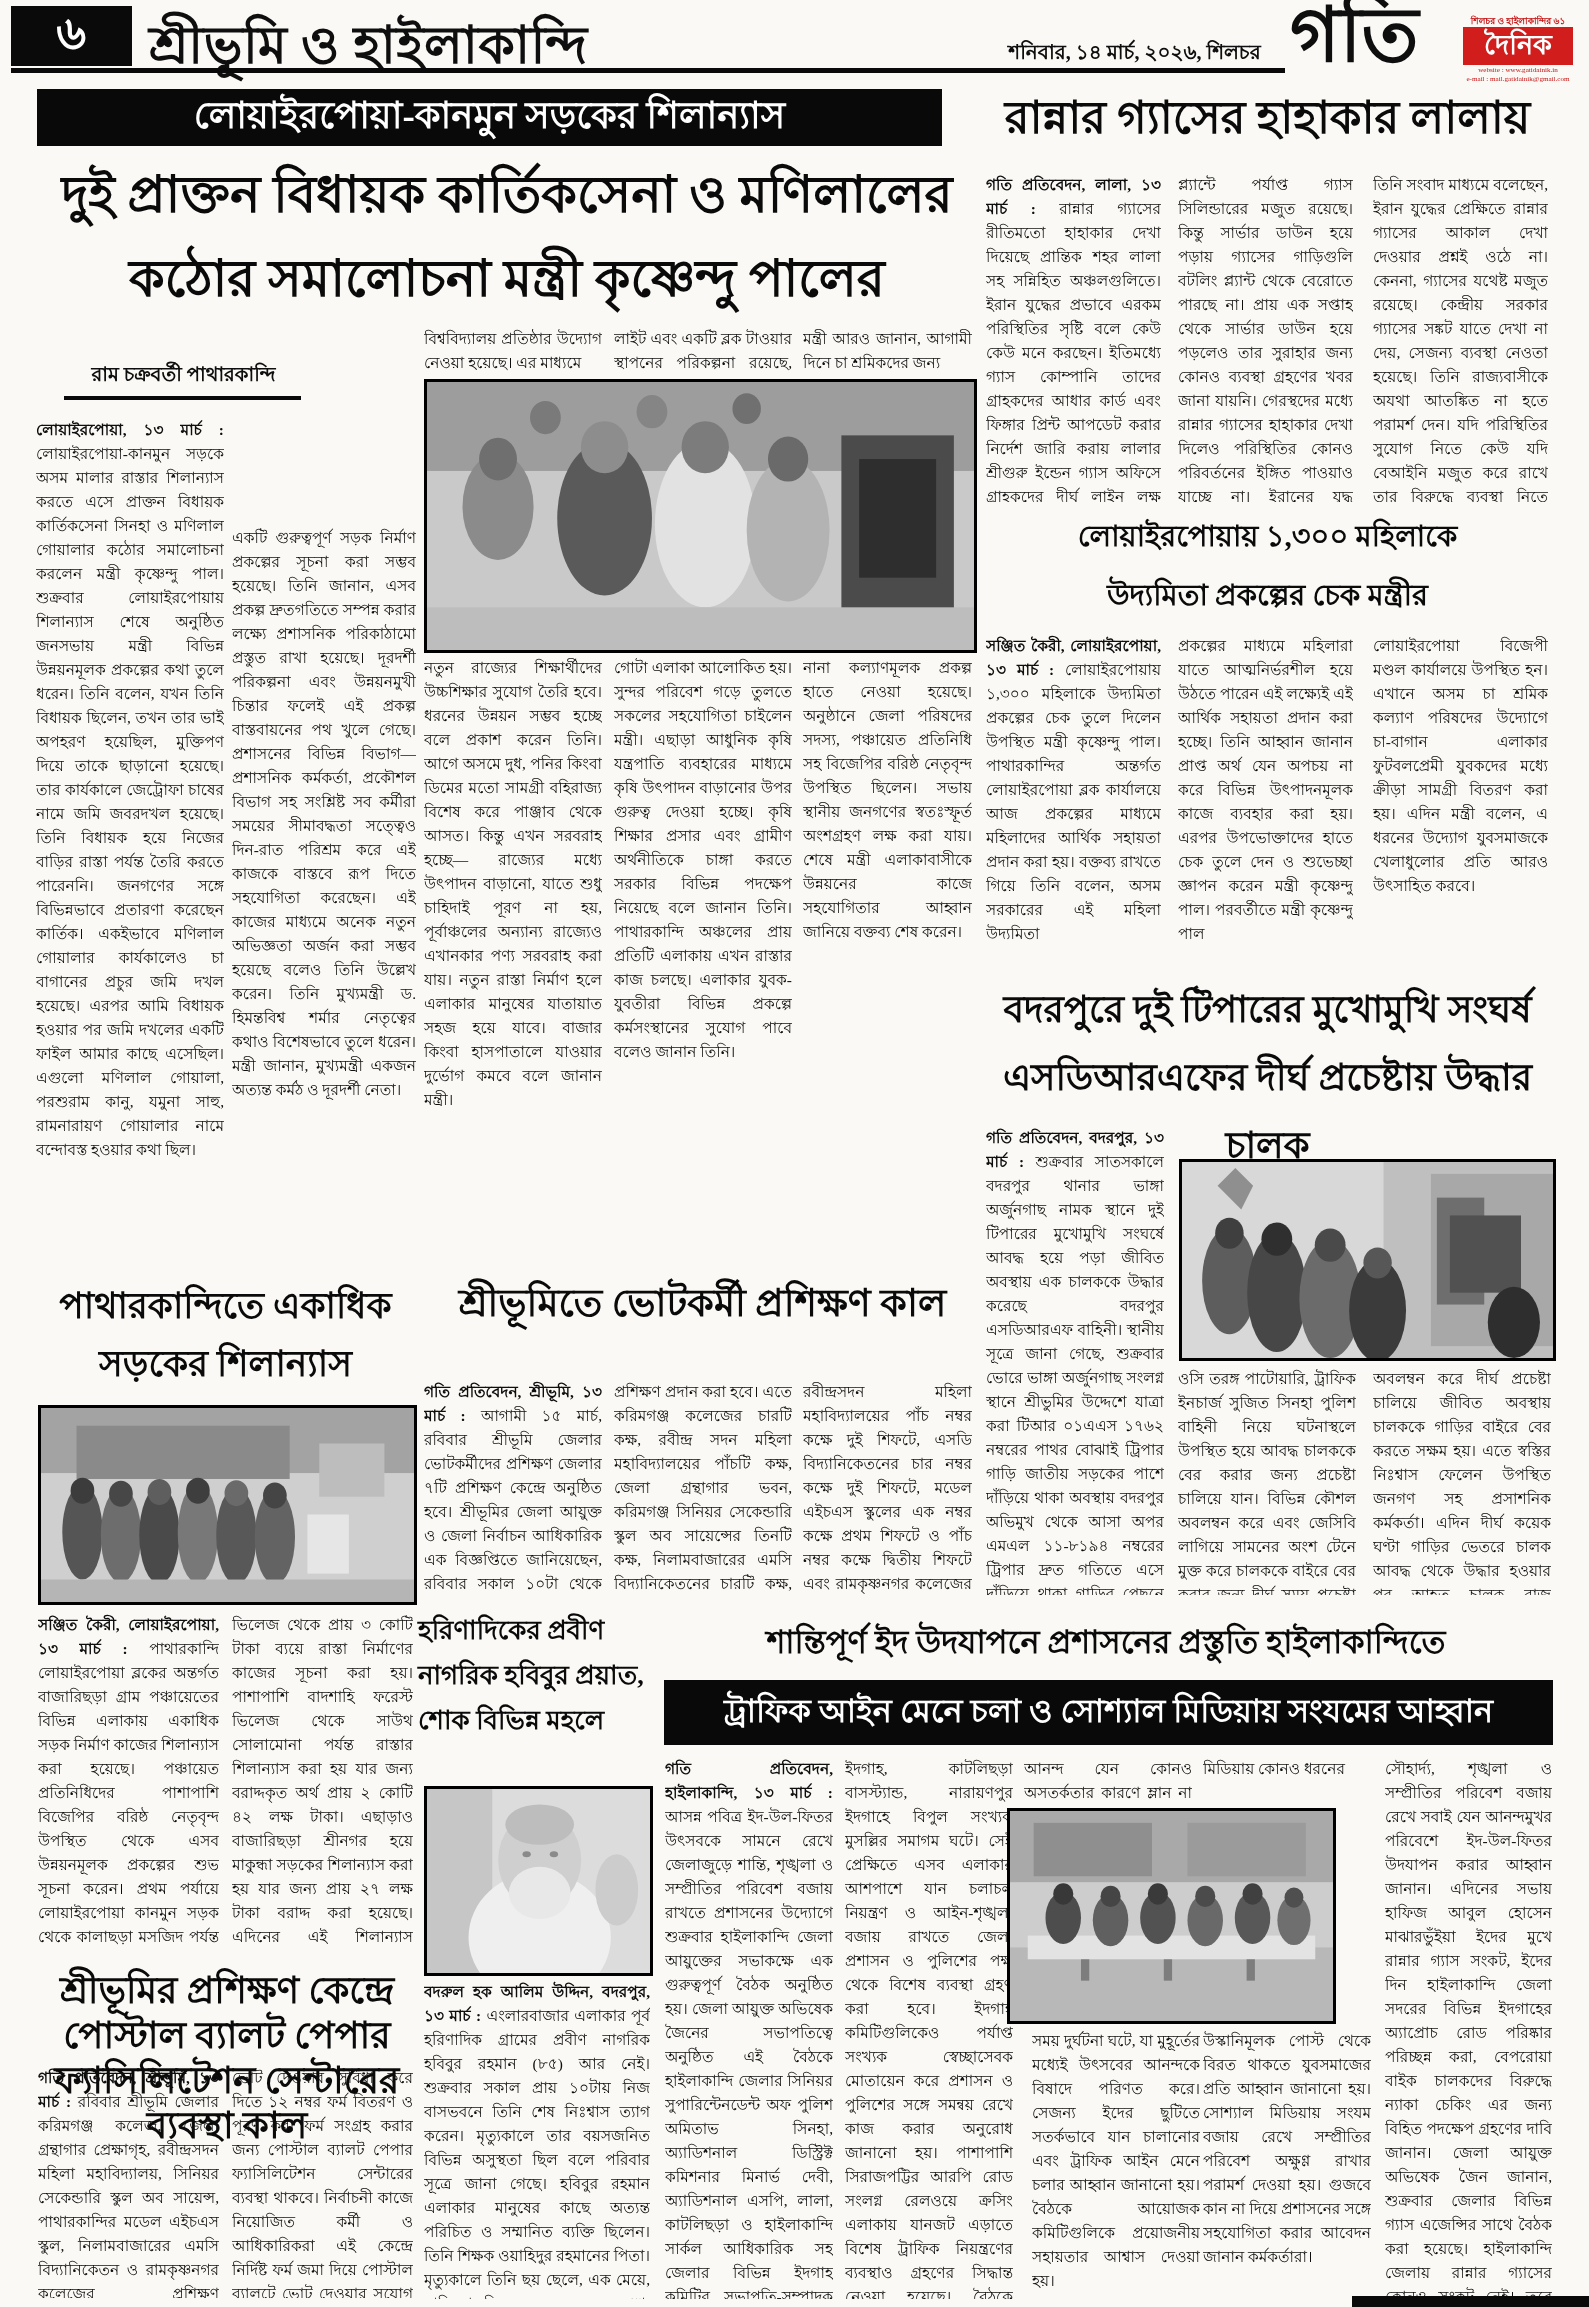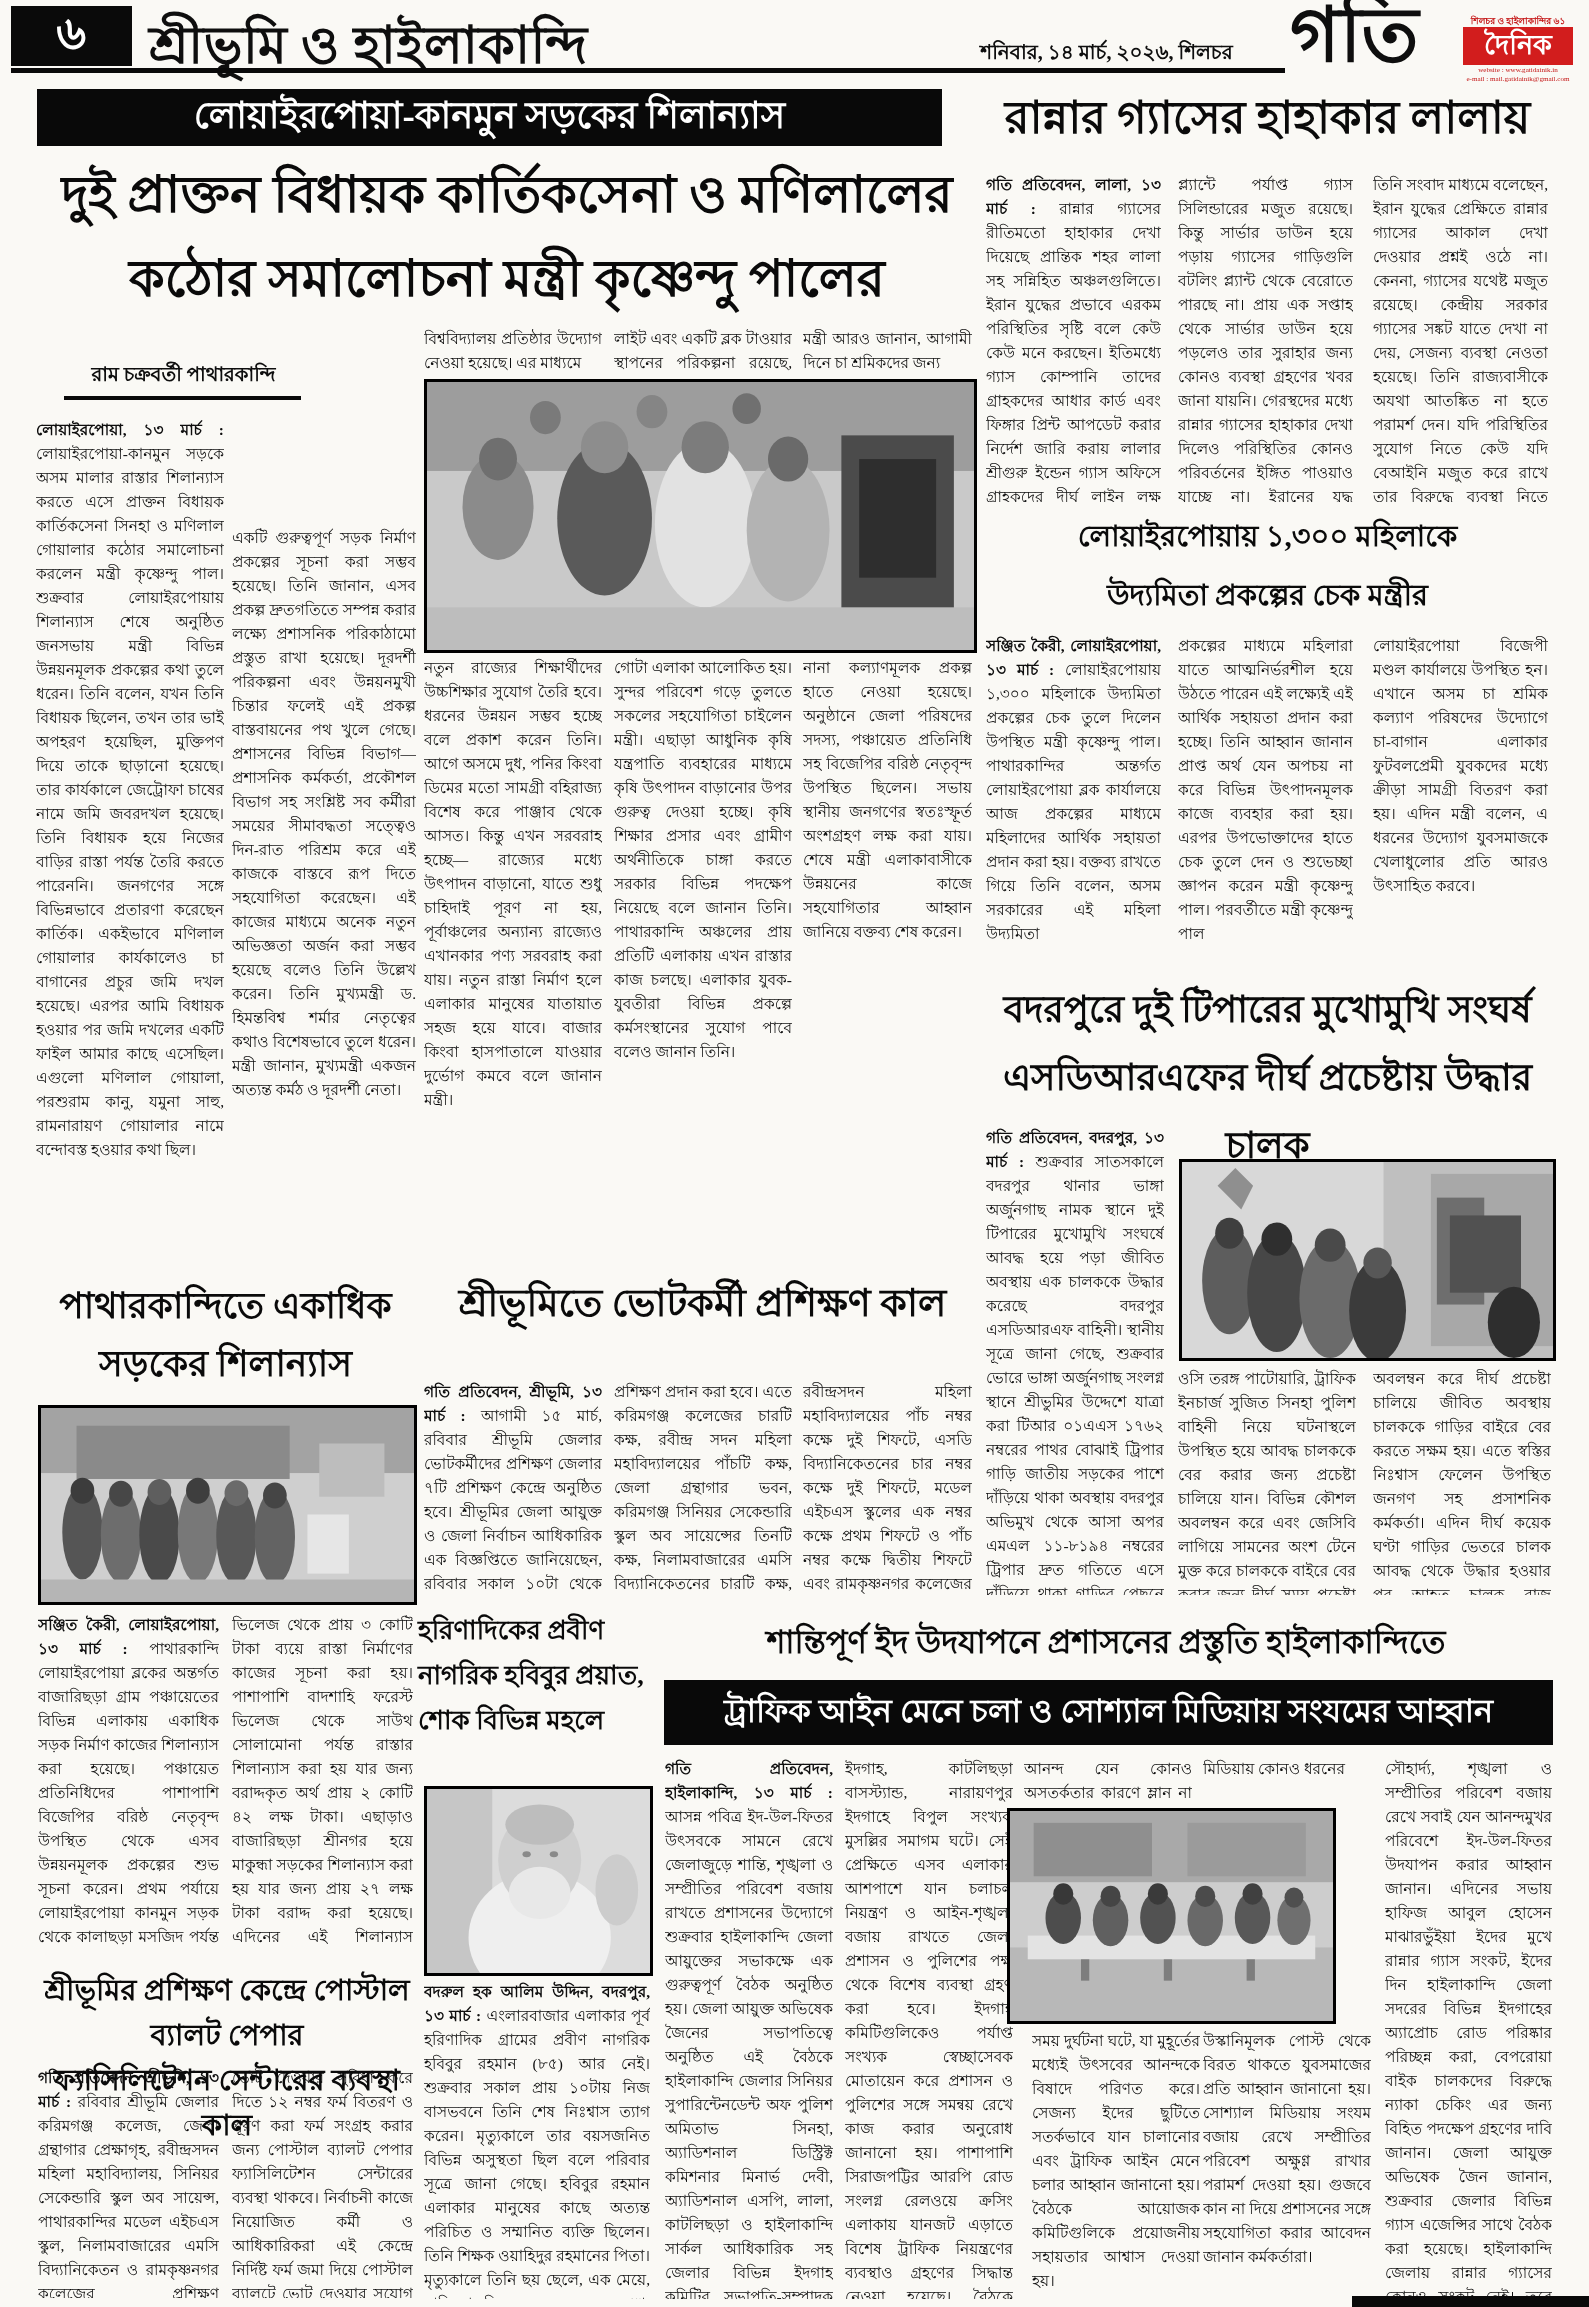--- a/index.html
+++ b/index.html
@@ -19,21 +19,21 @@
   .kicker{
     position:absolute;background:#090909;color:#fff;display:flex;
     align-items:center;justify-content:center;font-weight:bold;
   }
   .headline{position:absolute;font-weight:bold;color:#0a0a0a;text-align:center;}
   .byline-sig{font-weight:bold;text-align:center;}
   
   #page-num-box{left:10.7px;top:6px;width:121px;height:60px;background:#0a0a0a;color:#fff;
     display:flex;align-items:center;justify-content:center;font-size:46px;font-weight:bold;}
   #section-title{left:149px;top:4.7px;font-size:52px;font-weight:bold;letter-spacing:0.6px;}
-  #date-line{left:979px;top:37px;width:255px;font-size:20px;font-weight:bold;text-align:center;}
+  #date-line{left:1007px;top:37px;width:255px;font-size:20px;font-weight:bold;text-align:center;}
   #logo-main{left:1290px;top:0px;font-size:76px;font-weight:bold;line-height:71px;}
   #logo-tagline{left:1463px;top:14.2px;width:110px;font-size:9px;color:#c41414;text-align:center;font-weight:bold;}
   #logo-box{left:1463px;top:27px;width:110px;height:38px;background:#d21d1d;color:#fff;
     display:flex;align-items:center;justify-content:center;font-size:27px;font-weight:bold;}
   #logo-web{left:1459px;top:66px;width:118px;font-size:7.1px;color:#c41414;text-align:center;line-height:9px;}
   #header-rule{left:10.7px;top:68px;width:1274px;height:5.3px;background:#0a0a0a;}
   
   #a1-kicker{left:37px;top:89px;width:905px;height:57px;font-size:37px;}
   #a1-headline{left:36px;top:153px;width:942px;font-size:51px;line-height:84px;}
   #a1-byline{left:56px;top:360px;width:255px;font-size:19.6px;}
@@ -82,21 +82,21 @@
   #a8-boxhead{left:664px;top:1680px;width:889px;height:65px;font-size:32px;}
   #a8-col1{left:665px;top:1757px;width:168px;height:542px;}
   #a8-col2{left:845px;top:1757px;width:168px;height:542px;}
   #a8-col3t{left:1024px;top:1757px;width:168px;height:46px;}
   #a8-col4t{left:1203px;top:1757px;width:168px;height:46px;}
   #a8-photo{left:1007px;top:1808px;width:323px;height:210px;}
   #a8-col3{left:1024px;top:2029px;width:168px;height:270px;margin-left:8px;}
   #a8-col4{left:1203px;top:2029px;width:168px;height:270px;}
   #a8-col5{left:1385px;top:1757px;width:167px;height:542px;}
   
-  #a9-headline{left:36px;top:1968px;width:382px;font-size:29px;line-height:45px;}
+  #a9-headline{left:36px;top:1968px;width:382px;font-size:37px;line-height:45px;}
   #a9-col1{left:38px;top:2066px;width:181px;height:232px;}
   #a9-col2{left:232px;top:2066px;width:181px;height:232px;}
   
   #bottom-edge-bar{left:1352px;top:2296px;width:238px;height:10.7px;background:#0a0a0a;}
 </style>
 </head>
 <body>
 
 <div class="abs" id="page-num-box">
   <span>৬</span>

